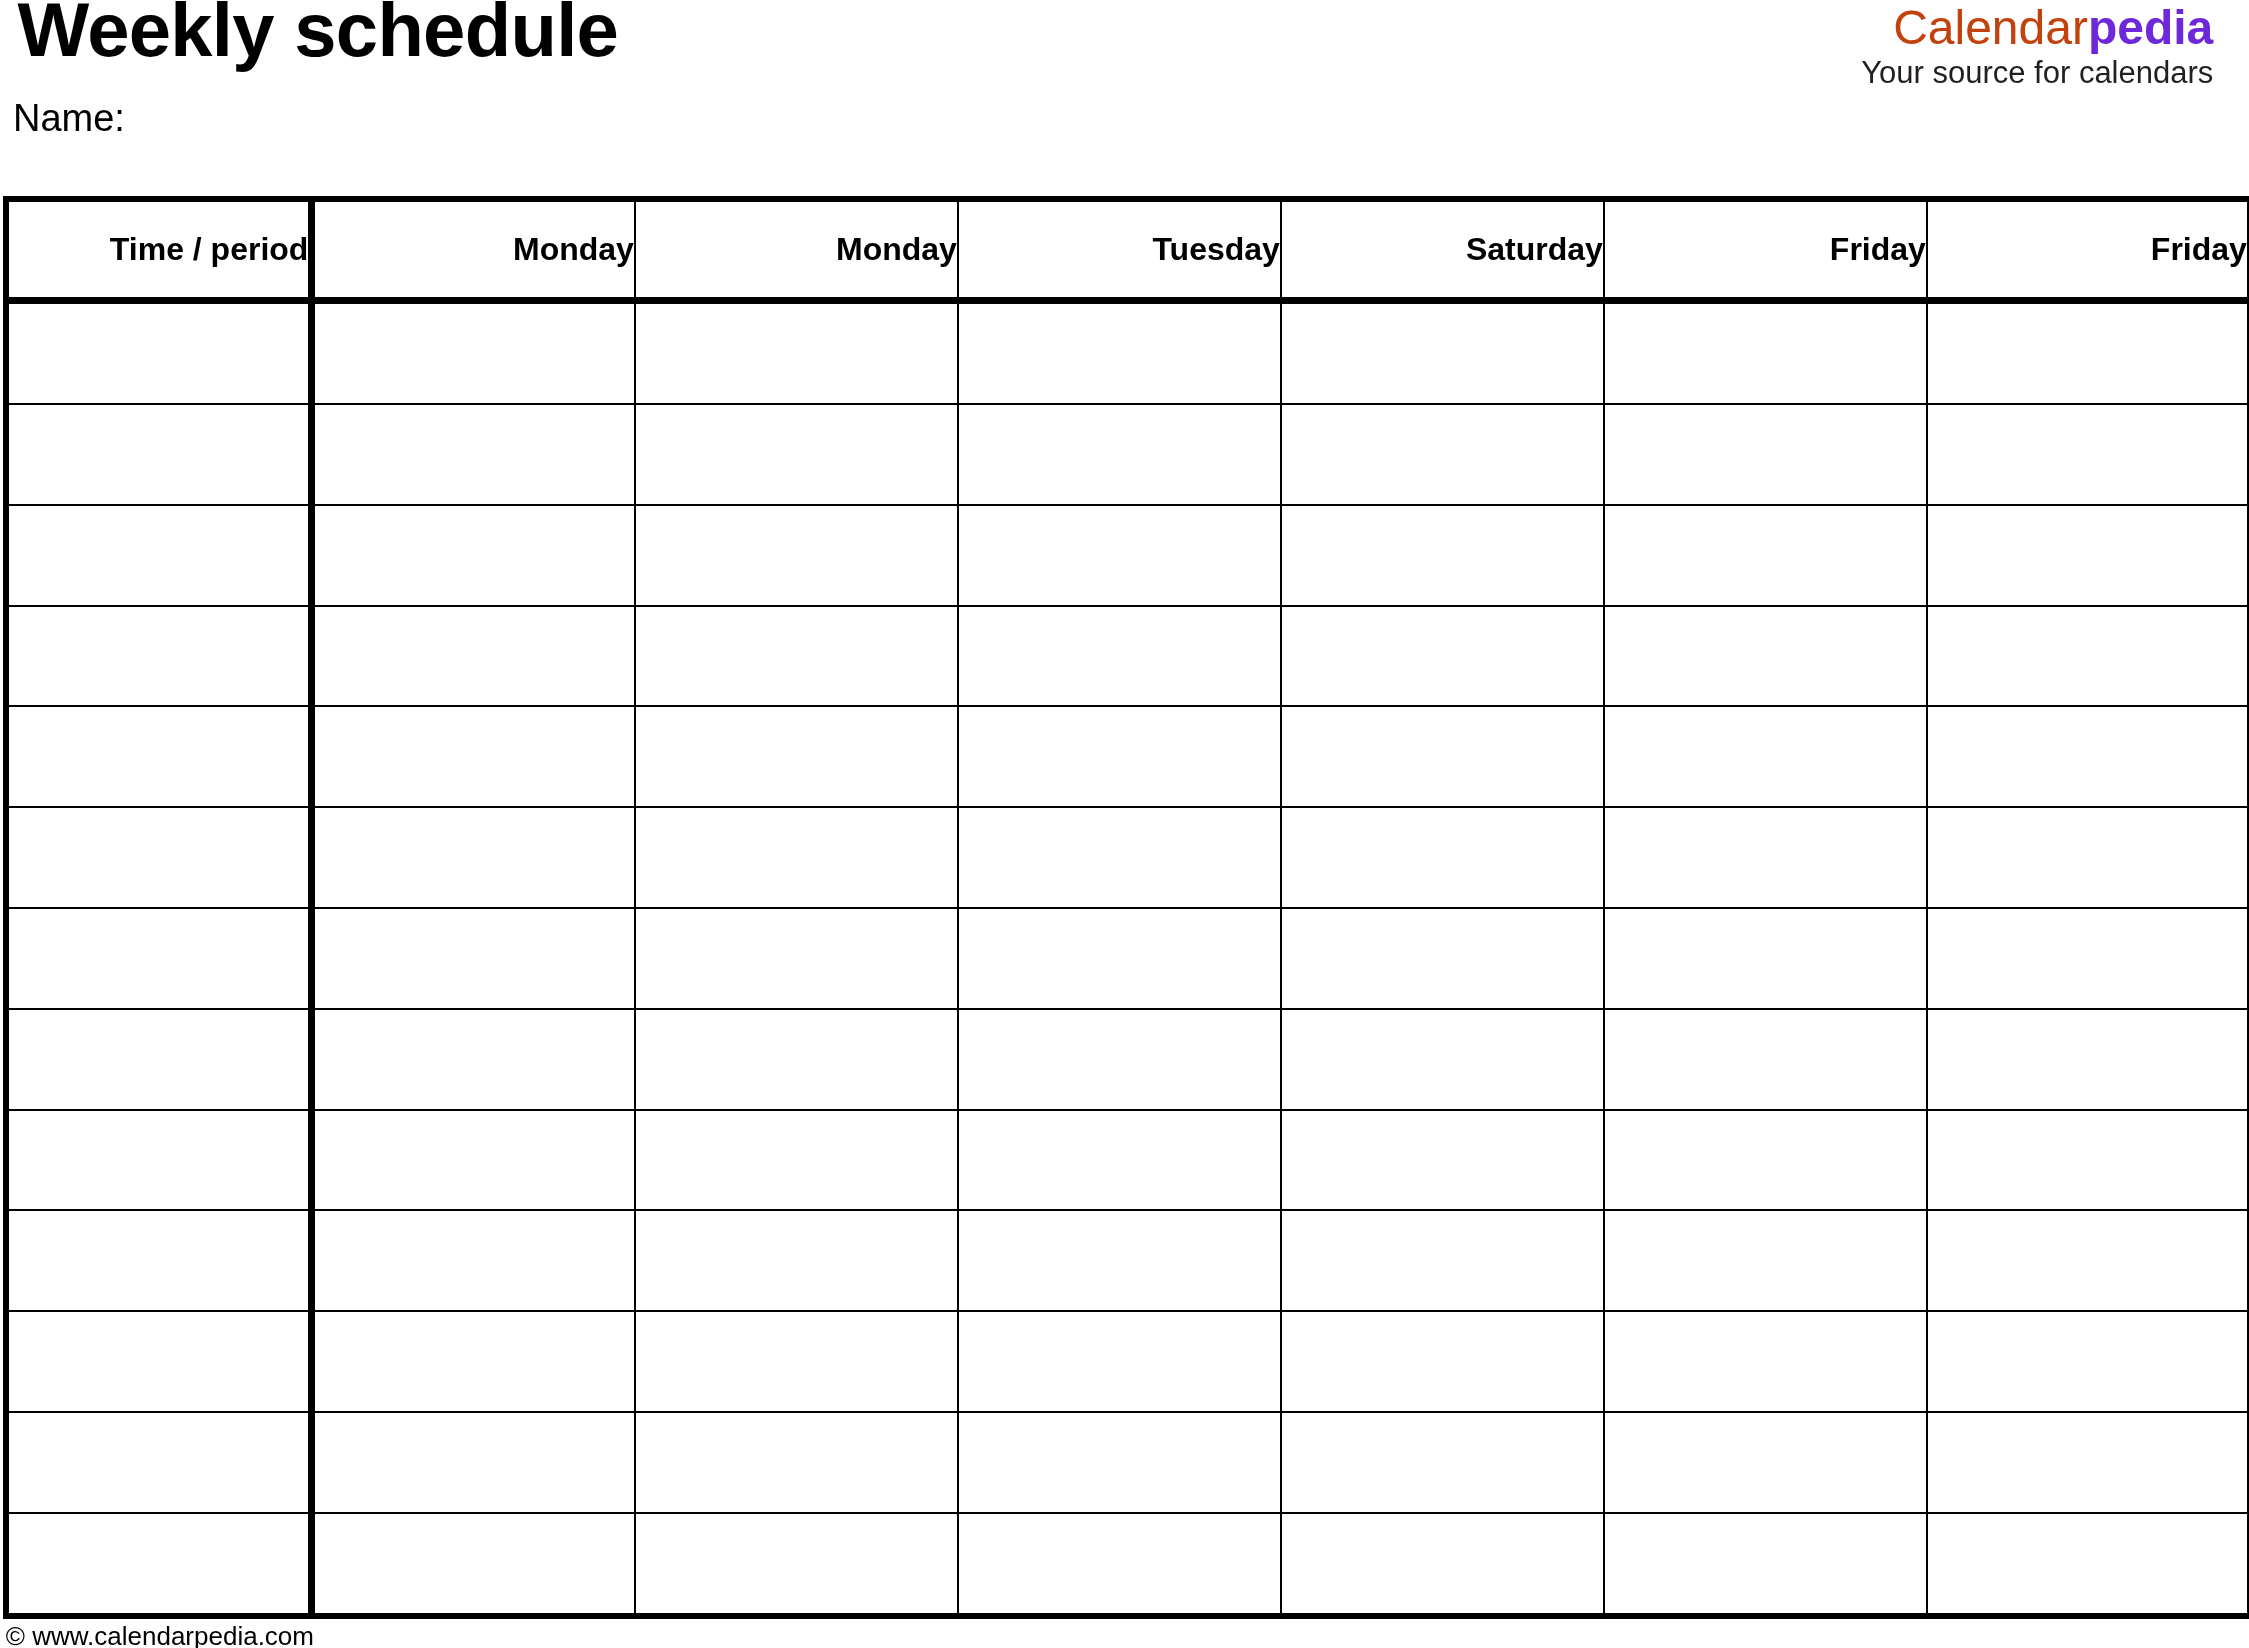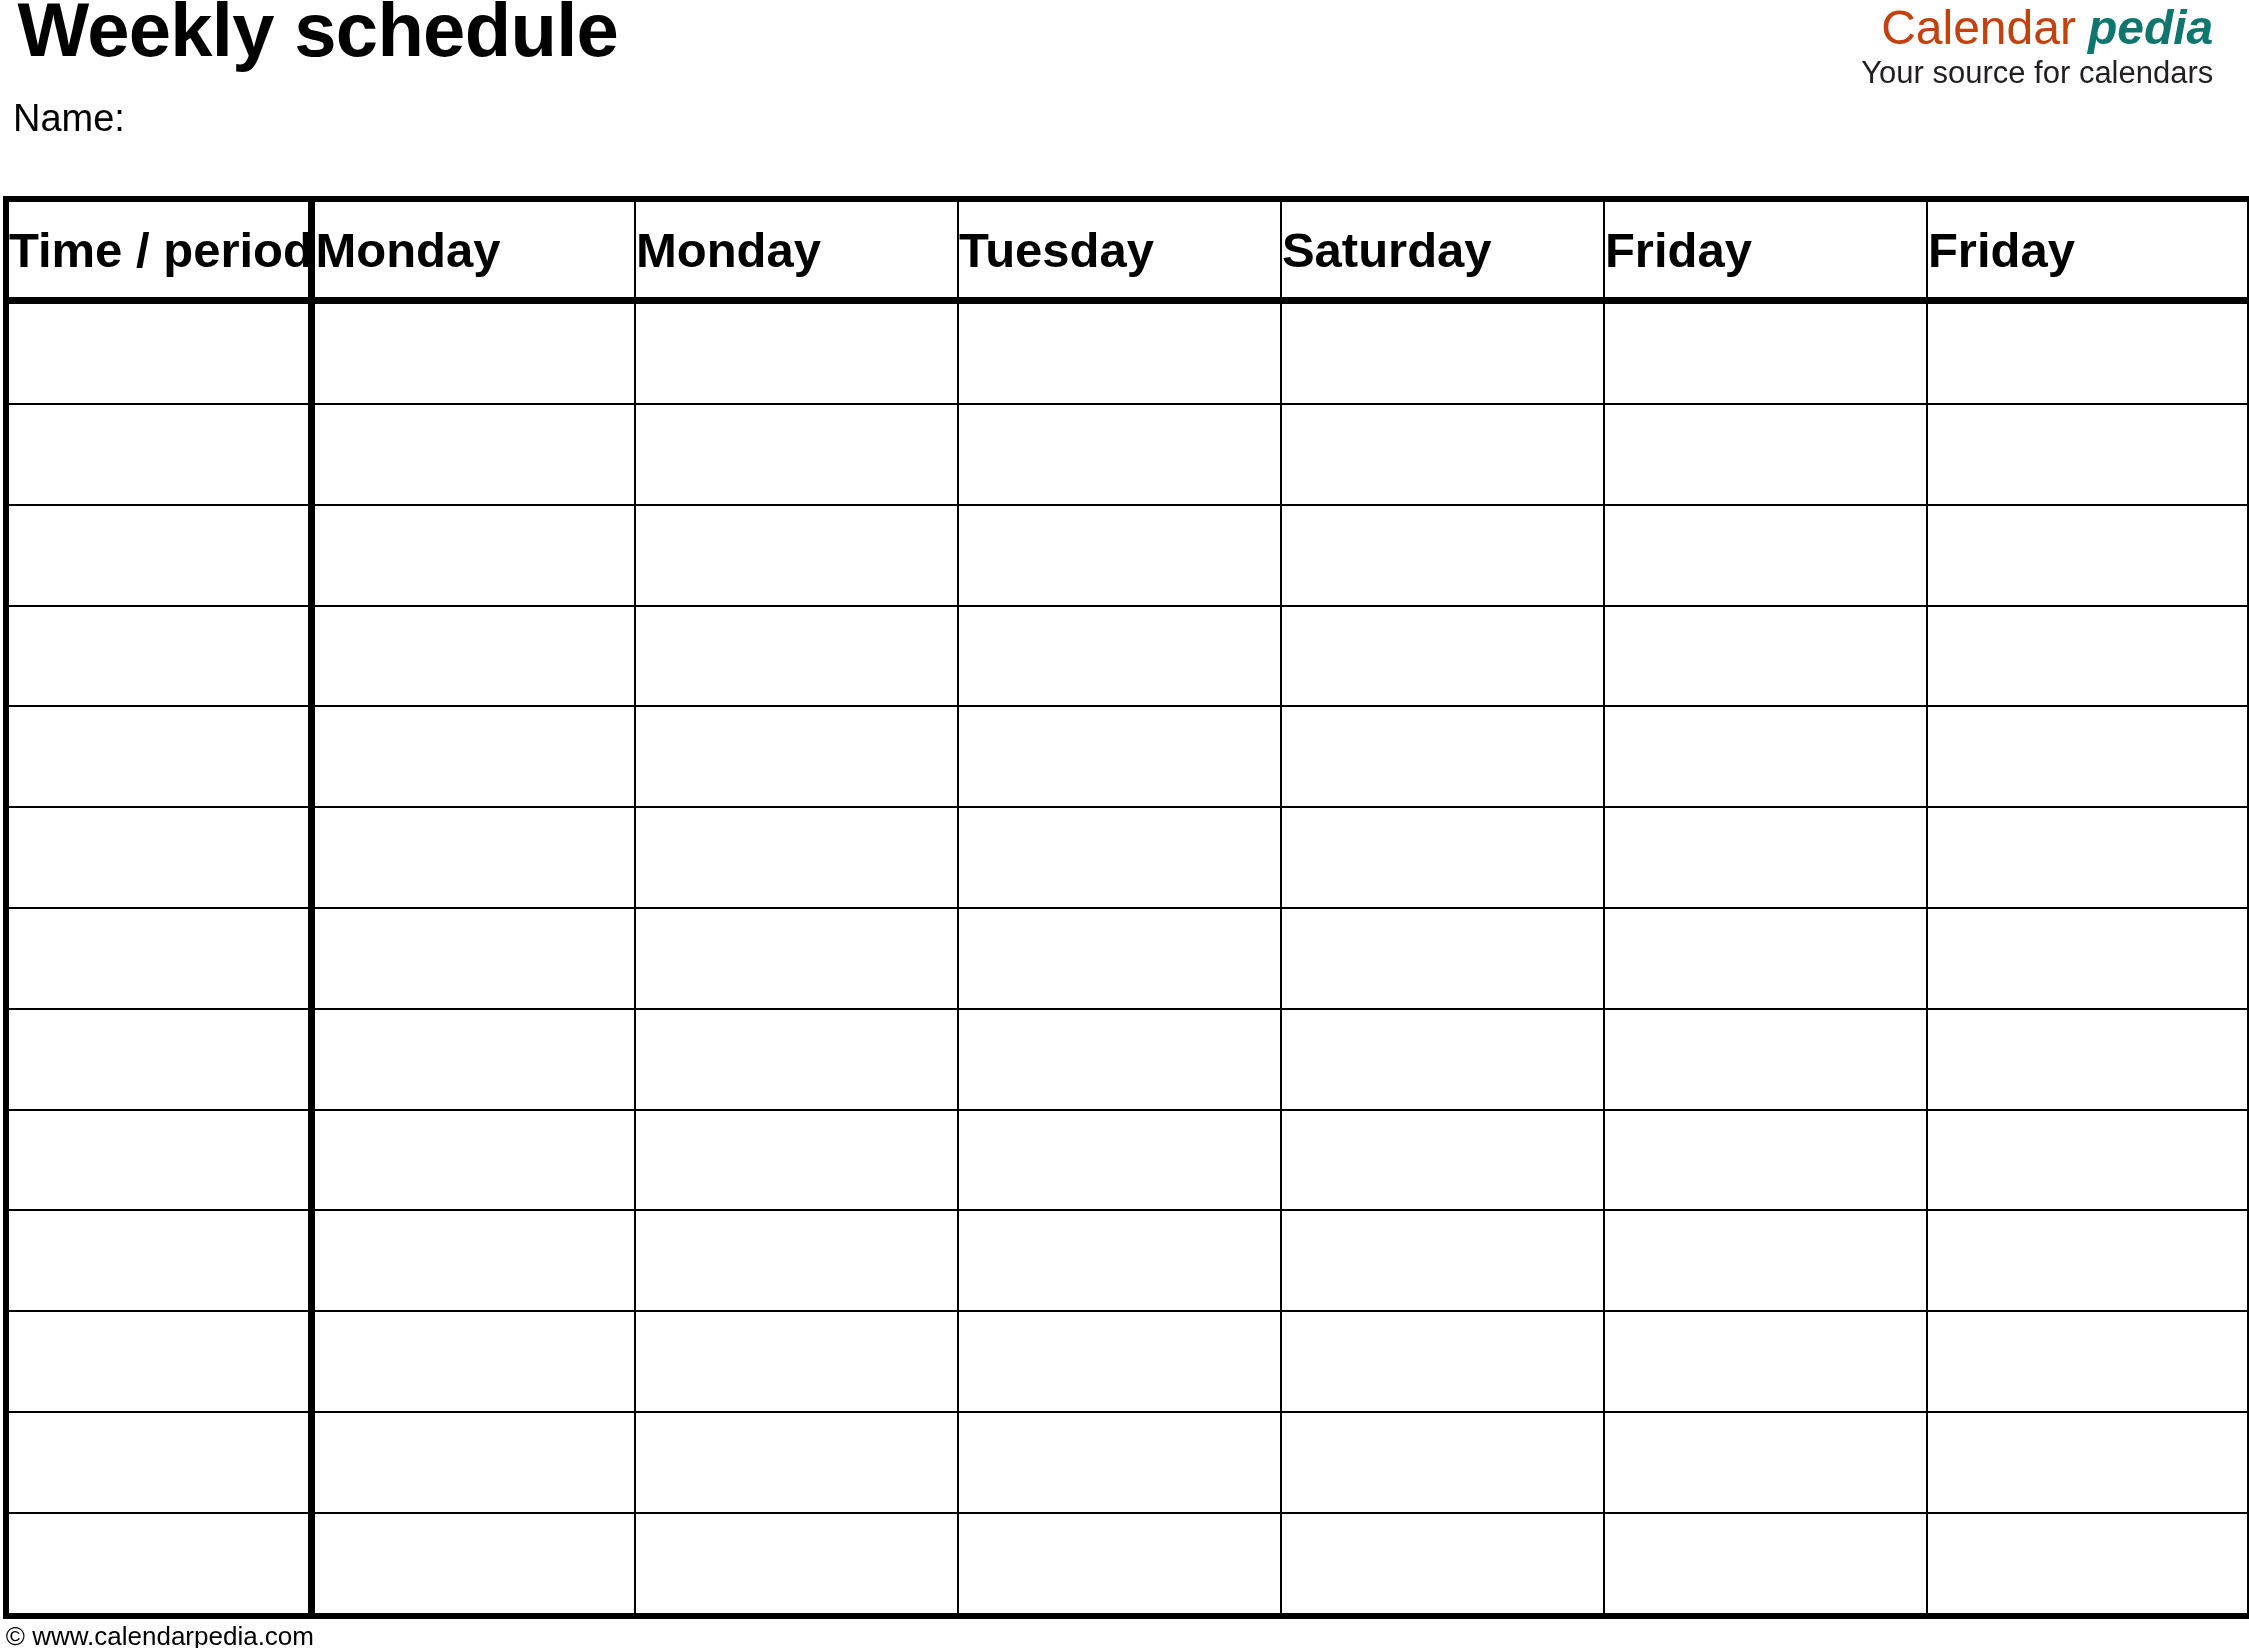--- a/index.html
+++ b/index.html
@@ -60,24 +60,22 @@
   #brand-wordmark {
     font-size: 48px;
     line-height: 1.02;
     white-space: nowrap;
     font-weight: normal;
   }
   #brand-calendar {
     color: #c2410c;
   }
   #brand-pedia {
-    color: #0f766e;
-    font-style: italic;
+    color: #6d28d9;
     font-weight: bold;
-    margin-left: 12px;
   }
   #brand-tagline {
     margin-top: 4px;
     font-size: 31px;
     color: #231f20;
     white-space: nowrap;
     line-height: 1.05;
   }
 
   
@@ -114,23 +112,23 @@
 
   
   #schedule th.time-col,
   #schedule td.time-col {
     border-right: 7.3px solid #000;
   }
 
   #schedule thead th {
     height: 95px;
     border-bottom: 7.3px solid #000;
-    font-size: 49px;
+    font-size: 32px;
     font-weight: bold;
-    text-align: left;
+    text-align: right;
     vertical-align: middle;
     white-space: nowrap;
   }
   #schedule tbody td {
     height: 98px;
   }
 
   
   #footer {
     position: absolute;

